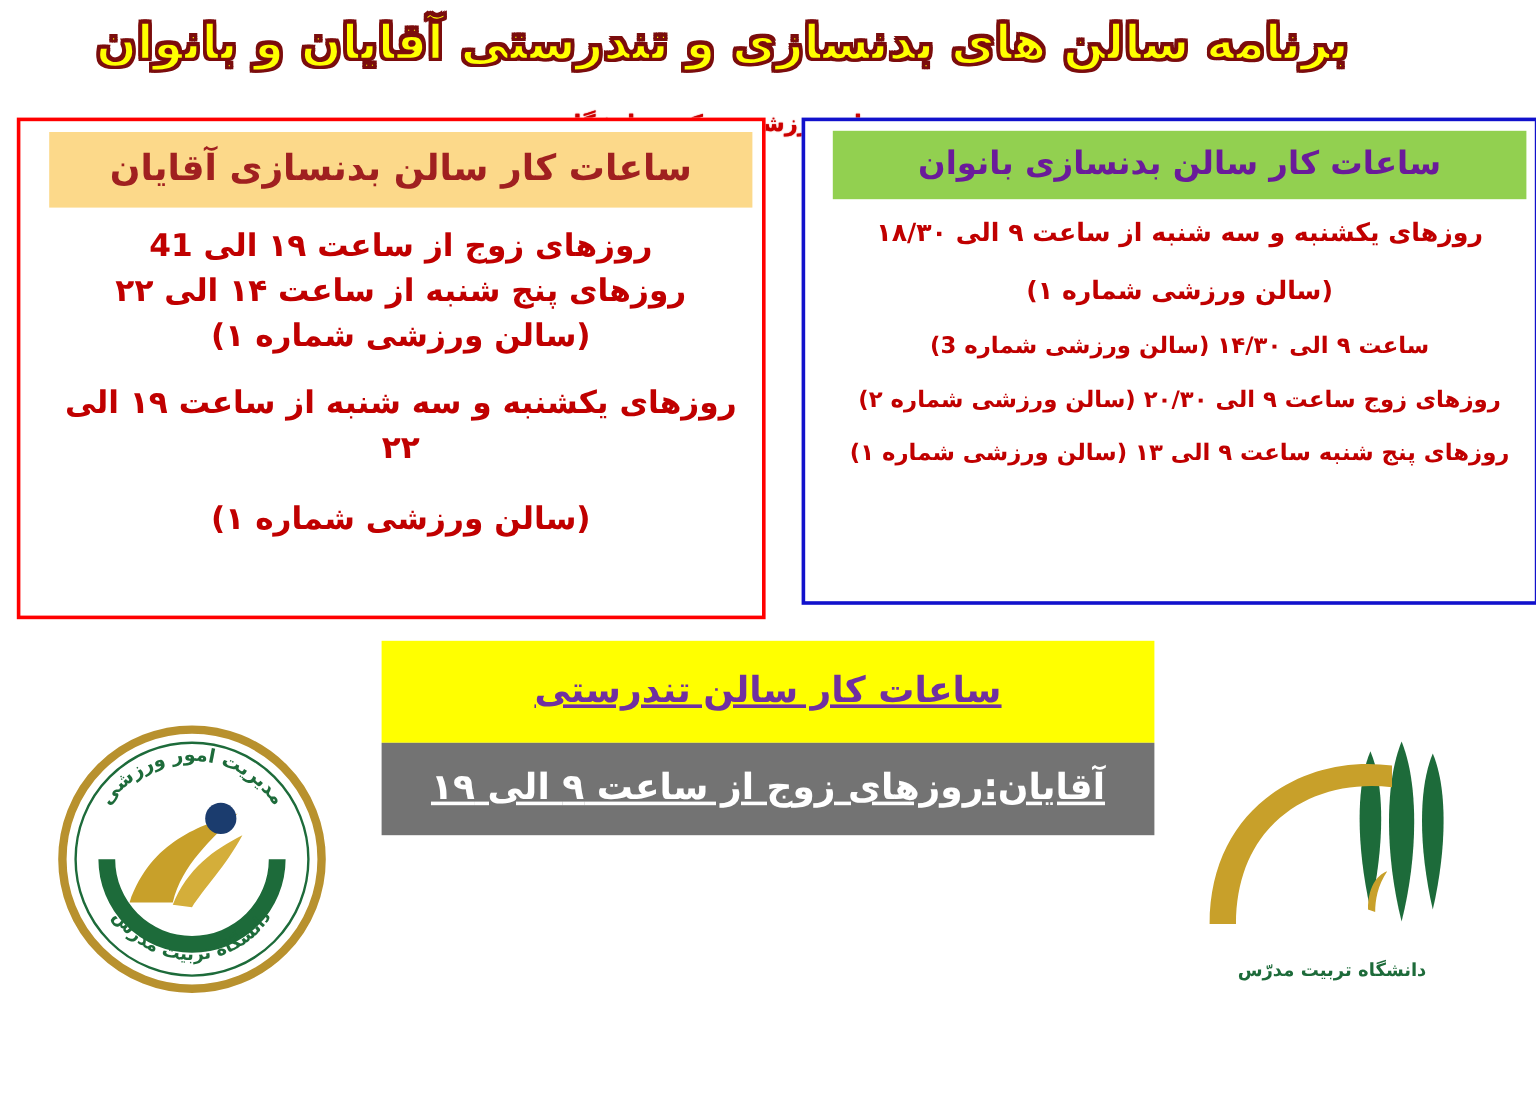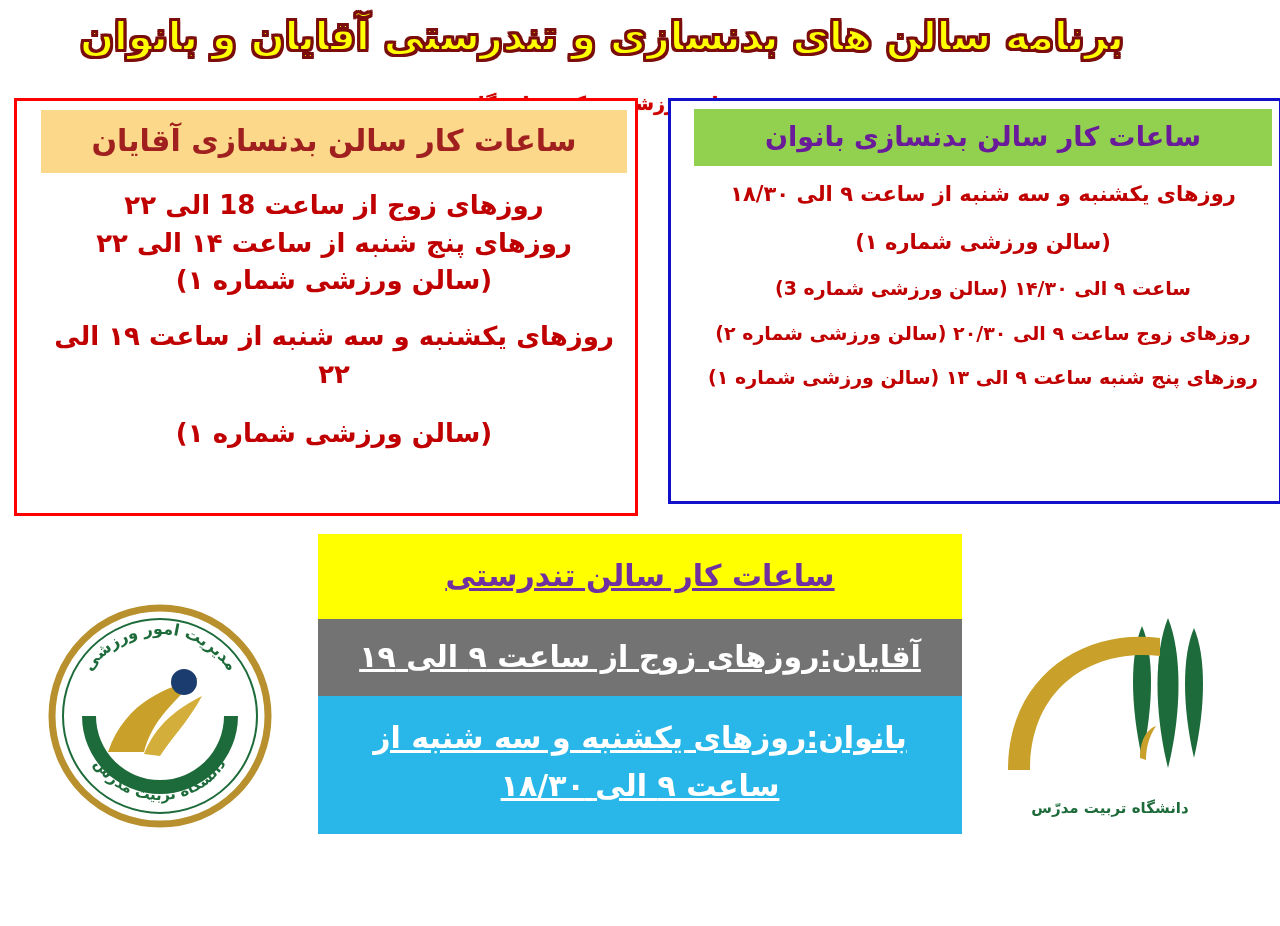--- a/index.html
+++ b/index.html
@@ -159,21 +159,21 @@
 </head>
 <body>
 
 <div class="poster-title">برنامه سالن های بدنسازی و تندرستی آقایان و بانوان</div>
 <div class="poster-subtitle">مجموعه های ورزشی مرکزی دانشگاه</div>
 
 <div class="panel" id="panel-men">
   <div class="panel-head" id="men-head">ساعات کار سالن بدنسازی آقایان</div>
   <div class="panel-body" id="men-body">
     <div class="lines-group">
-      <div>روزهای زوج از ساعت 18 الی ۲۲</div>
+      <div>روزهای زوج از ساعت ۱۹ الی 41</div>
       <div>روزهای پنج شنبه از ساعت ۱۴ الی ۲۲</div>
       <div>(سالن ورزشی شماره ۱)</div>
     </div>
     <div class="spaced">روزهای یکشنبه و سه شنبه  از ساعت  ۱۹  الی  ۲۲</div>
     <div class="spaced2">(سالن ورزشی شماره ۱)</div>
   </div>
 </div>
 
 <div class="panel" id="panel-women">
   <div class="panel-head" id="women-head">ساعات کار سالن بدنسازی بانوان</div>
@@ -182,21 +182,20 @@
     <span class="l">(سالن ورزشی شماره ۱)</span>
     <span class="l l-small">ساعت ۹ الی ۱۴/۳۰     (سالن ورزشی شماره 3)</span>
     <span class="l l-small">روزهای زوج ساعت ۹ الی ۲۰/۳۰ (سالن ورزشی شماره ۲)</span>
     <span class="l l-small">روزهای پنج شنبه ساعت ۹ الی ۱۳ (سالن ورزشی شماره ۱)</span>
   </div>
 </div>
 
 <div id="panel-fitness">
   <div class="fit-row" id="fit-head">ساعات کار سالن تندرستی</div>
   <div class="fit-row" id="fit-men">آقایان:روزهای زوج از ساعت ۹ الی ۱۹</div>
-  <div class="fit-row" id="fit-women">بانوان:روزهای یکشنبه و سه شنبه از ساعت ۹ الی ۱۸/۳۰</div>
 </div>
 
 <div id="logo-left">
   <svg viewBox="0 0 224 224" width="224" height="224" aria-hidden="true">
     <circle cx="112" cy="112" r="108" fill="#ffffff" stroke="#b8912e" stroke-width="7"></circle>
     <circle cx="112" cy="112" r="97" fill="#ffffff" stroke="#1d6b3a" stroke-width="2"></circle>
 
     <path d="M34 112 A78 78 0 0 0 190 112 L176 112 A64 64 0 0 1 48 112 Z" fill="#1d6b3a"></path>
 
     <path d="M60 148 C 78 96, 120 84, 150 74 C 128 96, 104 116, 96 148 Z" fill="#c8a02a"></path>

